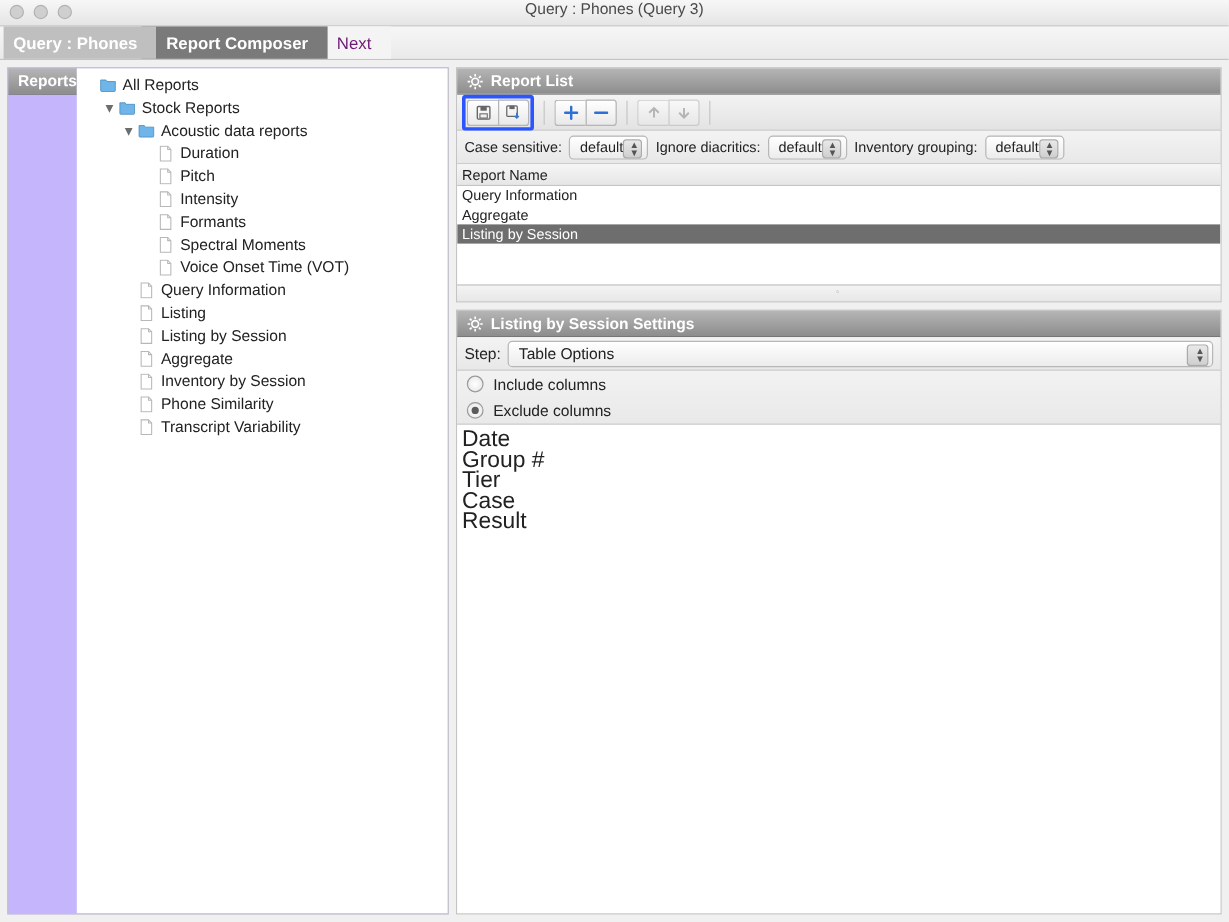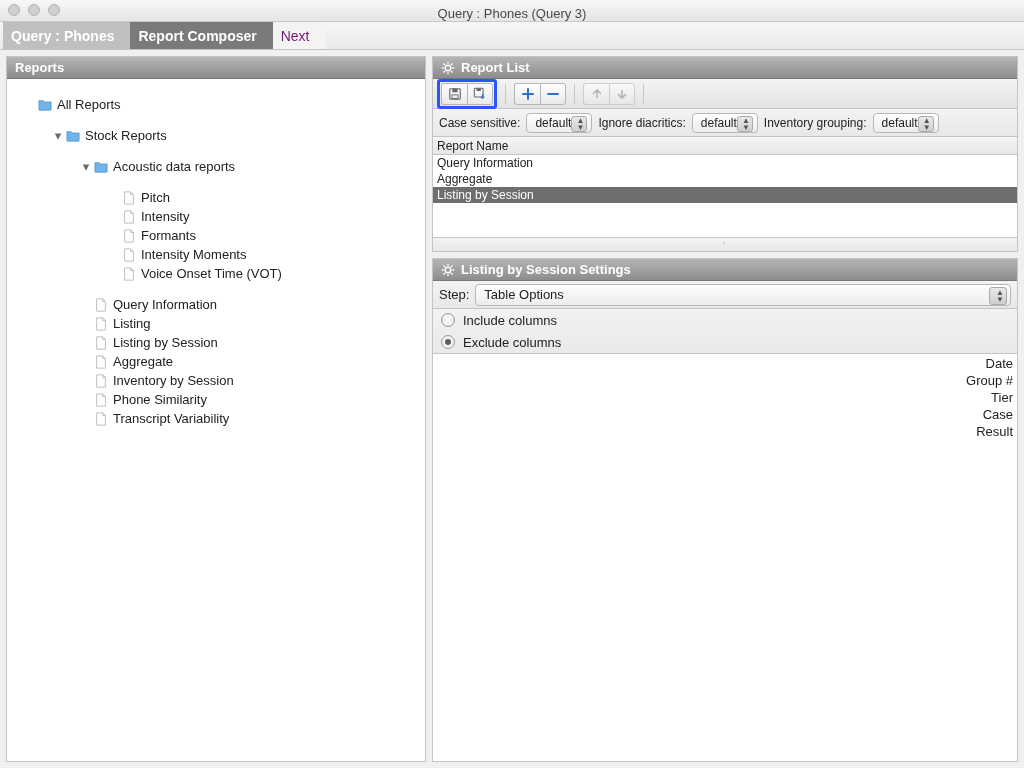--- a/index.html
+++ b/index.html
@@ -12,21 +12,21 @@
     background: #f0f0f0;
     overflow: hidden;
   }
 
   
   .titlebar {
     height: 22px;
     background: linear-gradient(#f7f7f7, #e5e5e5);
     border-bottom: 1px solid #c9c9c9;
     display: flex;
-    align-items: flex-end;
+    align-items: flex-start;
     position: relative;
   }
   .traffic-lights {
     position: absolute; left: 8px; top: 4px;
     display: flex; gap: 8px;
   }
   .tl {
     width: 12px; height: 12px; border-radius: 50%;
     background: #cfcfcf; border: 0.5px solid #b3b3b3;
   }
@@ -71,24 +71,24 @@
   .crumb.c1::after { border-left-color:#bfbfbf; }
   .crumb.c2::after { border-left-color:#7a7a7a; }
   .crumb.c3::after { border-left-color:#f4f4f4; }
 
   
   .app-body {
     display: flex;
     height: calc(768px - 22px - 28px);
   }
   .left-panel {
-    width: 420px;
+    width: 368px;
     border-right: 1px solid #c4c4c4;
-    background: #eab308;
-    display: flex; flex-direction: column;
+    background: #c4b5fd;
+    display: flex; flex-direction: row;
     margin: 6px;
     border: 1px solid #c4c4c4;
   }
   .right-panel {
     flex:1;
     display:flex; flex-direction:column;
     gap:6px;
     margin: 6px 6px 6px 0;
   }
 
@@ -103,21 +103,21 @@
     align-items:center;
     gap:6px;
     border-bottom:1px solid #777;
   }
   .panel-header .gear-icon {
     width:14px; height:14px;
   }
 
   
   .tree { padding:4px 0; overflow:auto; flex:1; background:#fff; }
-  .tree ul { list-style:none; margin:12px; padding:0; }
+  .tree ul { list-style:none; margin:0; padding:0; }
   .tree li { white-space:nowrap; }
   .trow { display:flex; align-items:center; height:19px; cursor:pointer; }
   .tw  { display:inline-block; width:14px; text-align:center; color:#6d6d6d; cursor:pointer;}
   .tw.none { visibility:hidden; }
   .folder-icon, .file-icon { width:16px; height:14px; display:inline-flex; align-items:center; justify-content:center; margin-right:4px; }
   .folder-icon svg, .file-icon svg { width:14px; height:14px; }
   .depth0 { padding-left:4px; }
   .depth1 { padding-left:20px; }
   .depth2 { padding-left:36px; }
   .depth3 { padding-left:52px; }
@@ -227,21 +227,21 @@
   .radio-rows { background:linear-gradient(#f2f2f2,#e9e9e9); border-bottom:1px solid #c4c4c4;}
   .radio-row { height:22px; display:flex; align-items:center; gap:8px; padding-left:8px; cursor:pointer;}
   .radio {
     width:14px;height:14px;border-radius:50%;
     border:1px solid #9a9a9a;
     background:radial-gradient(#fff,#e4e4e4);
     display:flex; align-items:center; justify-content:center;
   }
   .radio.checked .dot { width:6px;height:6px;border-radius:50%;background:#5b5b5b; }
 
-  .list-area { flex:1; background:#fff; padding:2px 4px; font-size:13px;text-align:right; }
+  .list-area { flex:1; background:#fff; padding:2px 4px; font-size:19px; }
   .list-area div { height:17px; }
 
 </style>
 </head>
 <body>
 
 <div class="titlebar">
   <div class="traffic-lights">
     <div class="tl"></div>
     <div class="tl"></div>
@@ -296,20 +296,32 @@
                   <div class="trow depth2">
                     <span class="tw">▾</span>
                     <span class="folder-icon">
                       <svg viewBox="0 0 16 16">
                           <path fill="#6fb5ea" stroke="#3d85b8" stroke-width="0.7" d="M1 3h5l1 1.5h8v8.5a1 1 0 0 1-1 1H2a1 1 0 0 1-1-1V3z"></path>
                         </svg>
                     </span>
                     <span>Acoustic data reports</span>
                   </div>
                   <ul id="acoustic-children">
+                      <li>
+                        <div class="trow depth3">
+                          <span class="tw none">▸</span>
+                          <span class="file-icon">
+                            <svg viewBox="0 0 16 16">
+                              <path fill="#fff" stroke="#b7b7b7" stroke-width="1" d="M3 1h7l3 3v11H3z"></path>
+                              <path fill="none" stroke="#b7b7b7" stroke-width="1" d="M10 1v3h3"></path>
+                            </svg>
+                          </span>
+                          <span>Duration</span>
+                        </div>
+                      </li>
                       <li>
                         <div class="trow depth3">
                           <span class="tw none">▸</span>
                           <span class="file-icon">
                             <svg viewBox="0 0 16 16">
                               <path fill="#fff" stroke="#b7b7b7" stroke-width="1" d="M3 1h7l3 3v11H3z"></path>
                               <path fill="none" stroke="#b7b7b7" stroke-width="1" d="M10 1v3h3"></path>
                             </svg>
                           </span>
                           <span>Pitch</span>
@@ -341,21 +353,21 @@
                       </li>
                       <li>
                         <div class="trow depth3">
                           <span class="tw none">▸</span>
                           <span class="file-icon">
                             <svg viewBox="0 0 16 16">
                               <path fill="#fff" stroke="#b7b7b7" stroke-width="1" d="M3 1h7l3 3v11H3z"></path>
                               <path fill="none" stroke="#b7b7b7" stroke-width="1" d="M10 1v3h3"></path>
                             </svg>
                           </span>
-                          <span>Intensity Moments</span>
+                          <span>Spectral Moments</span>
                         </div>
                       </li>
                       <li>
                         <div class="trow depth3">
                           <span class="tw none">▸</span>
                           <span class="file-icon">
                             <svg viewBox="0 0 16 16">
                               <path fill="#fff" stroke="#b7b7b7" stroke-width="1" d="M3 1h7l3 3v11H3z"></path>
                               <path fill="none" stroke="#b7b7b7" stroke-width="1" d="M10 1v3h3"></path>
                             </svg>

